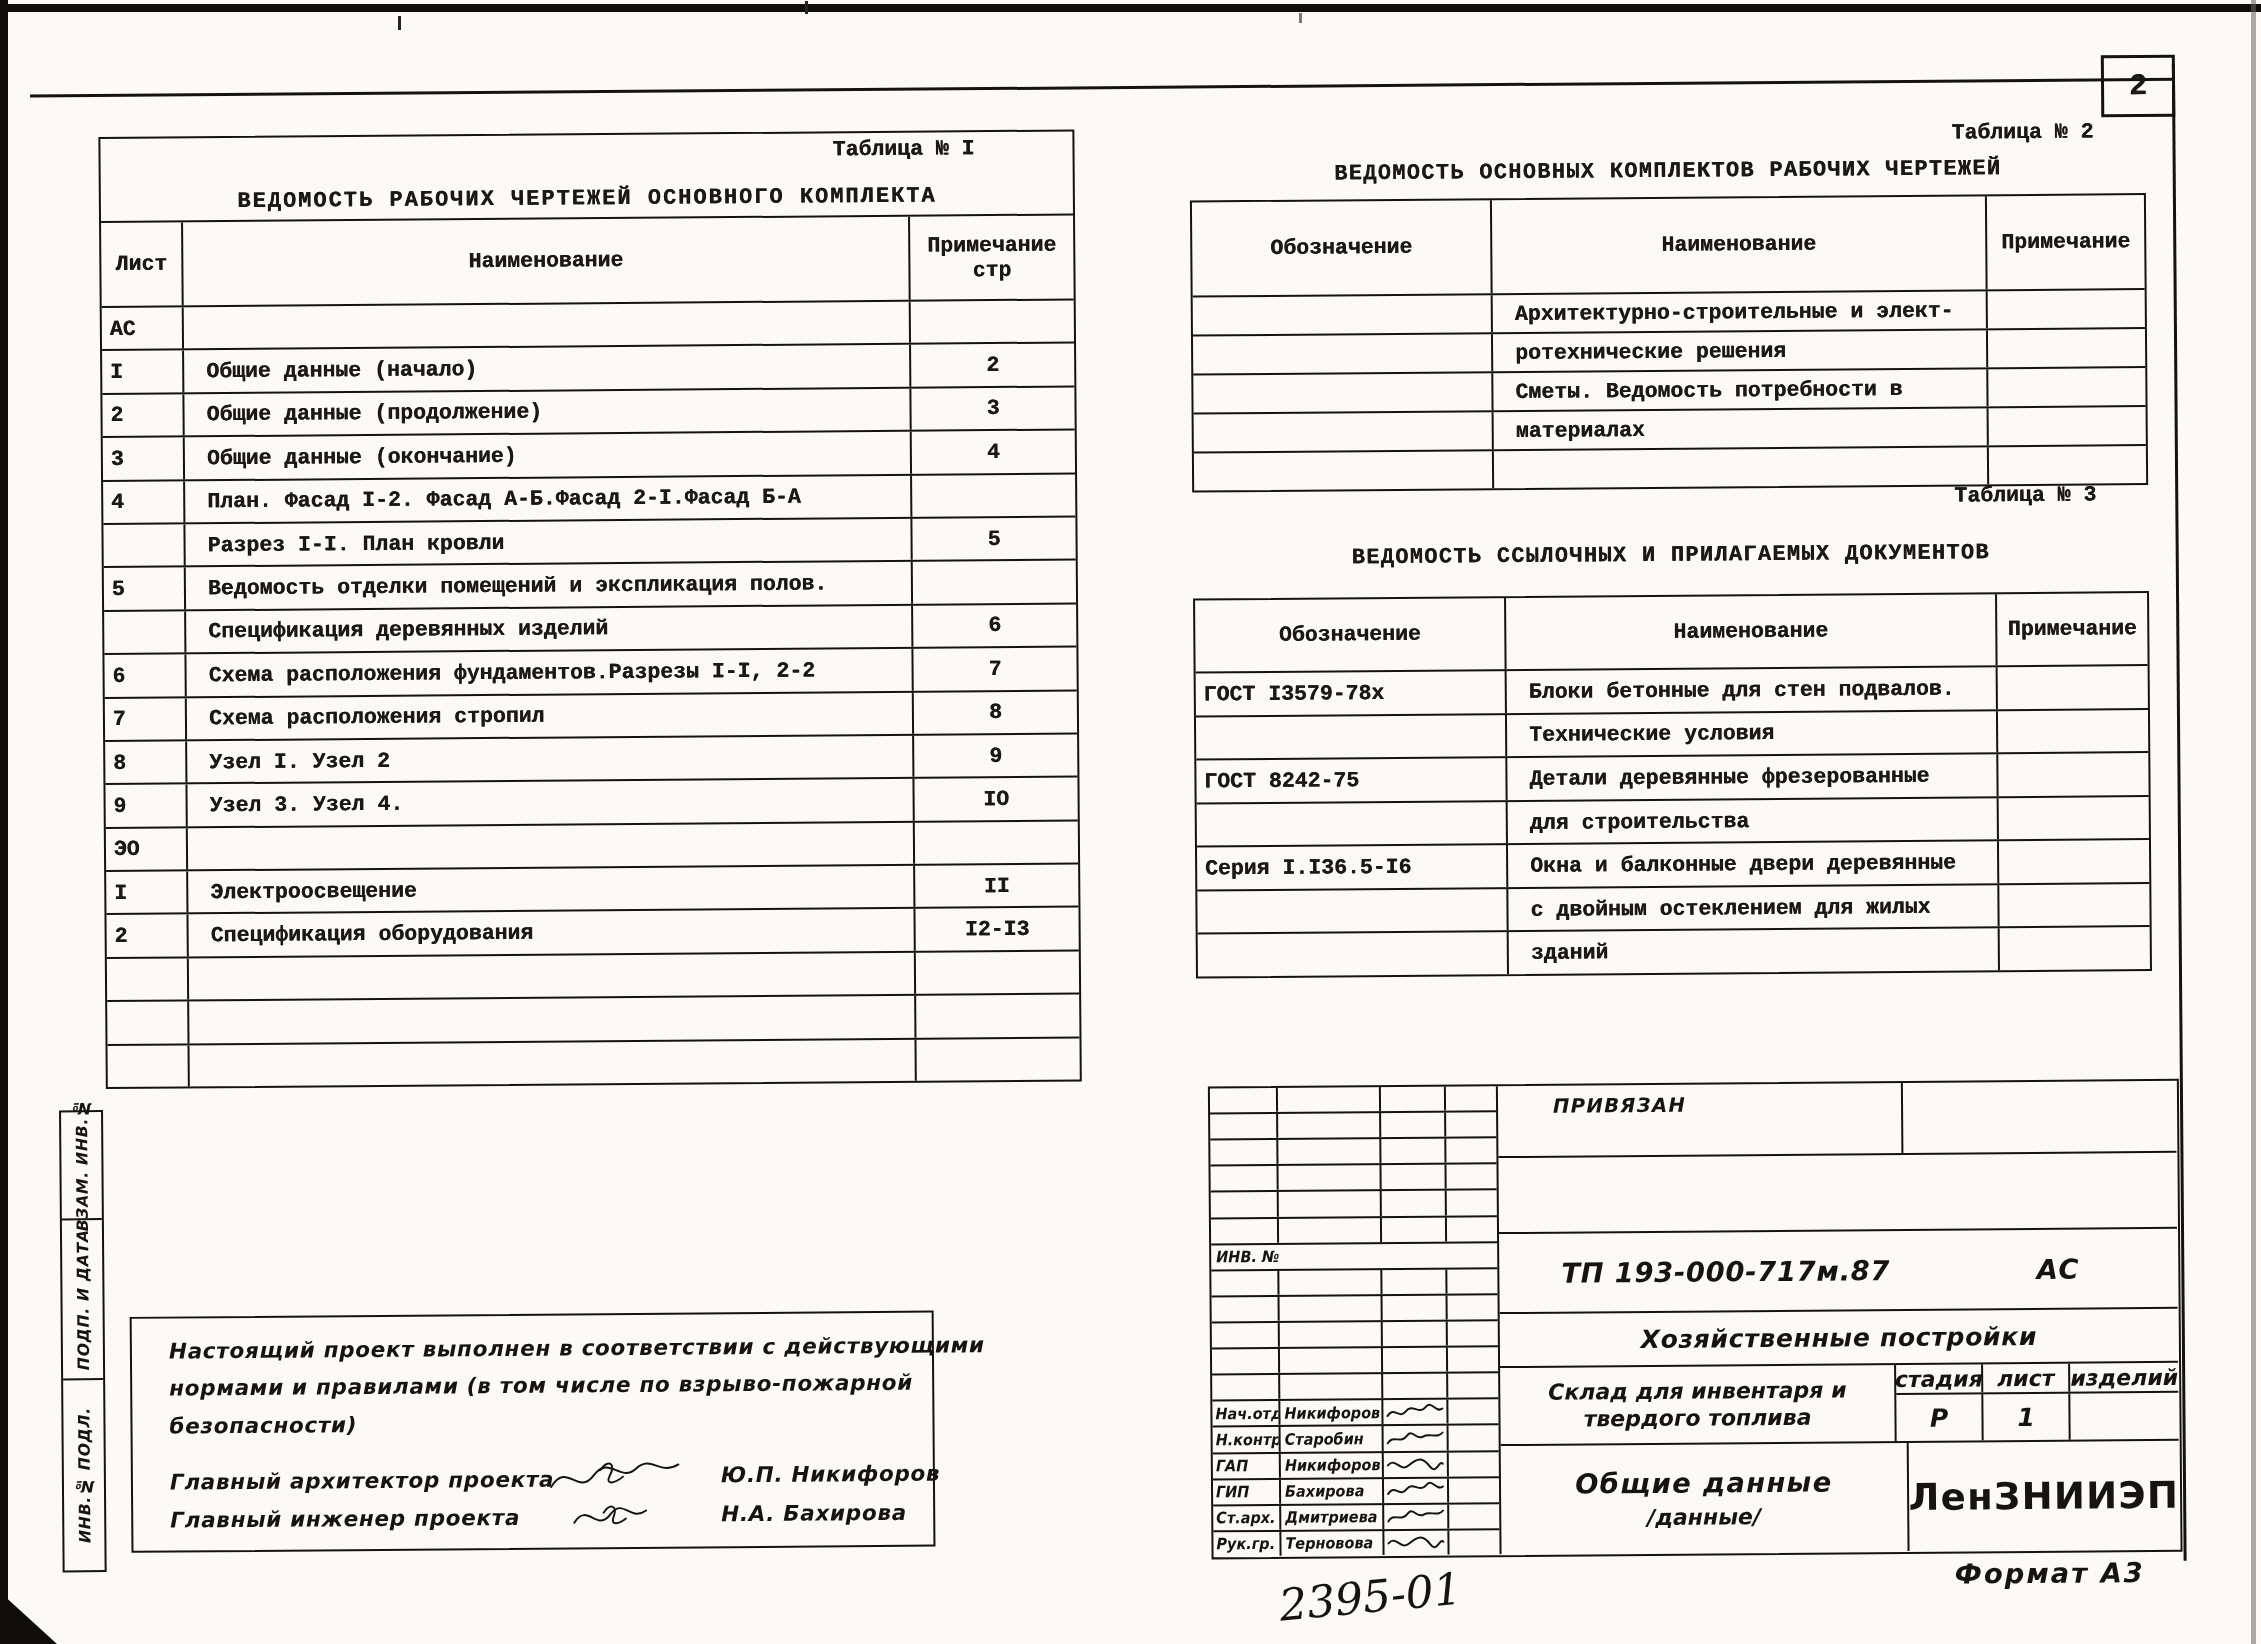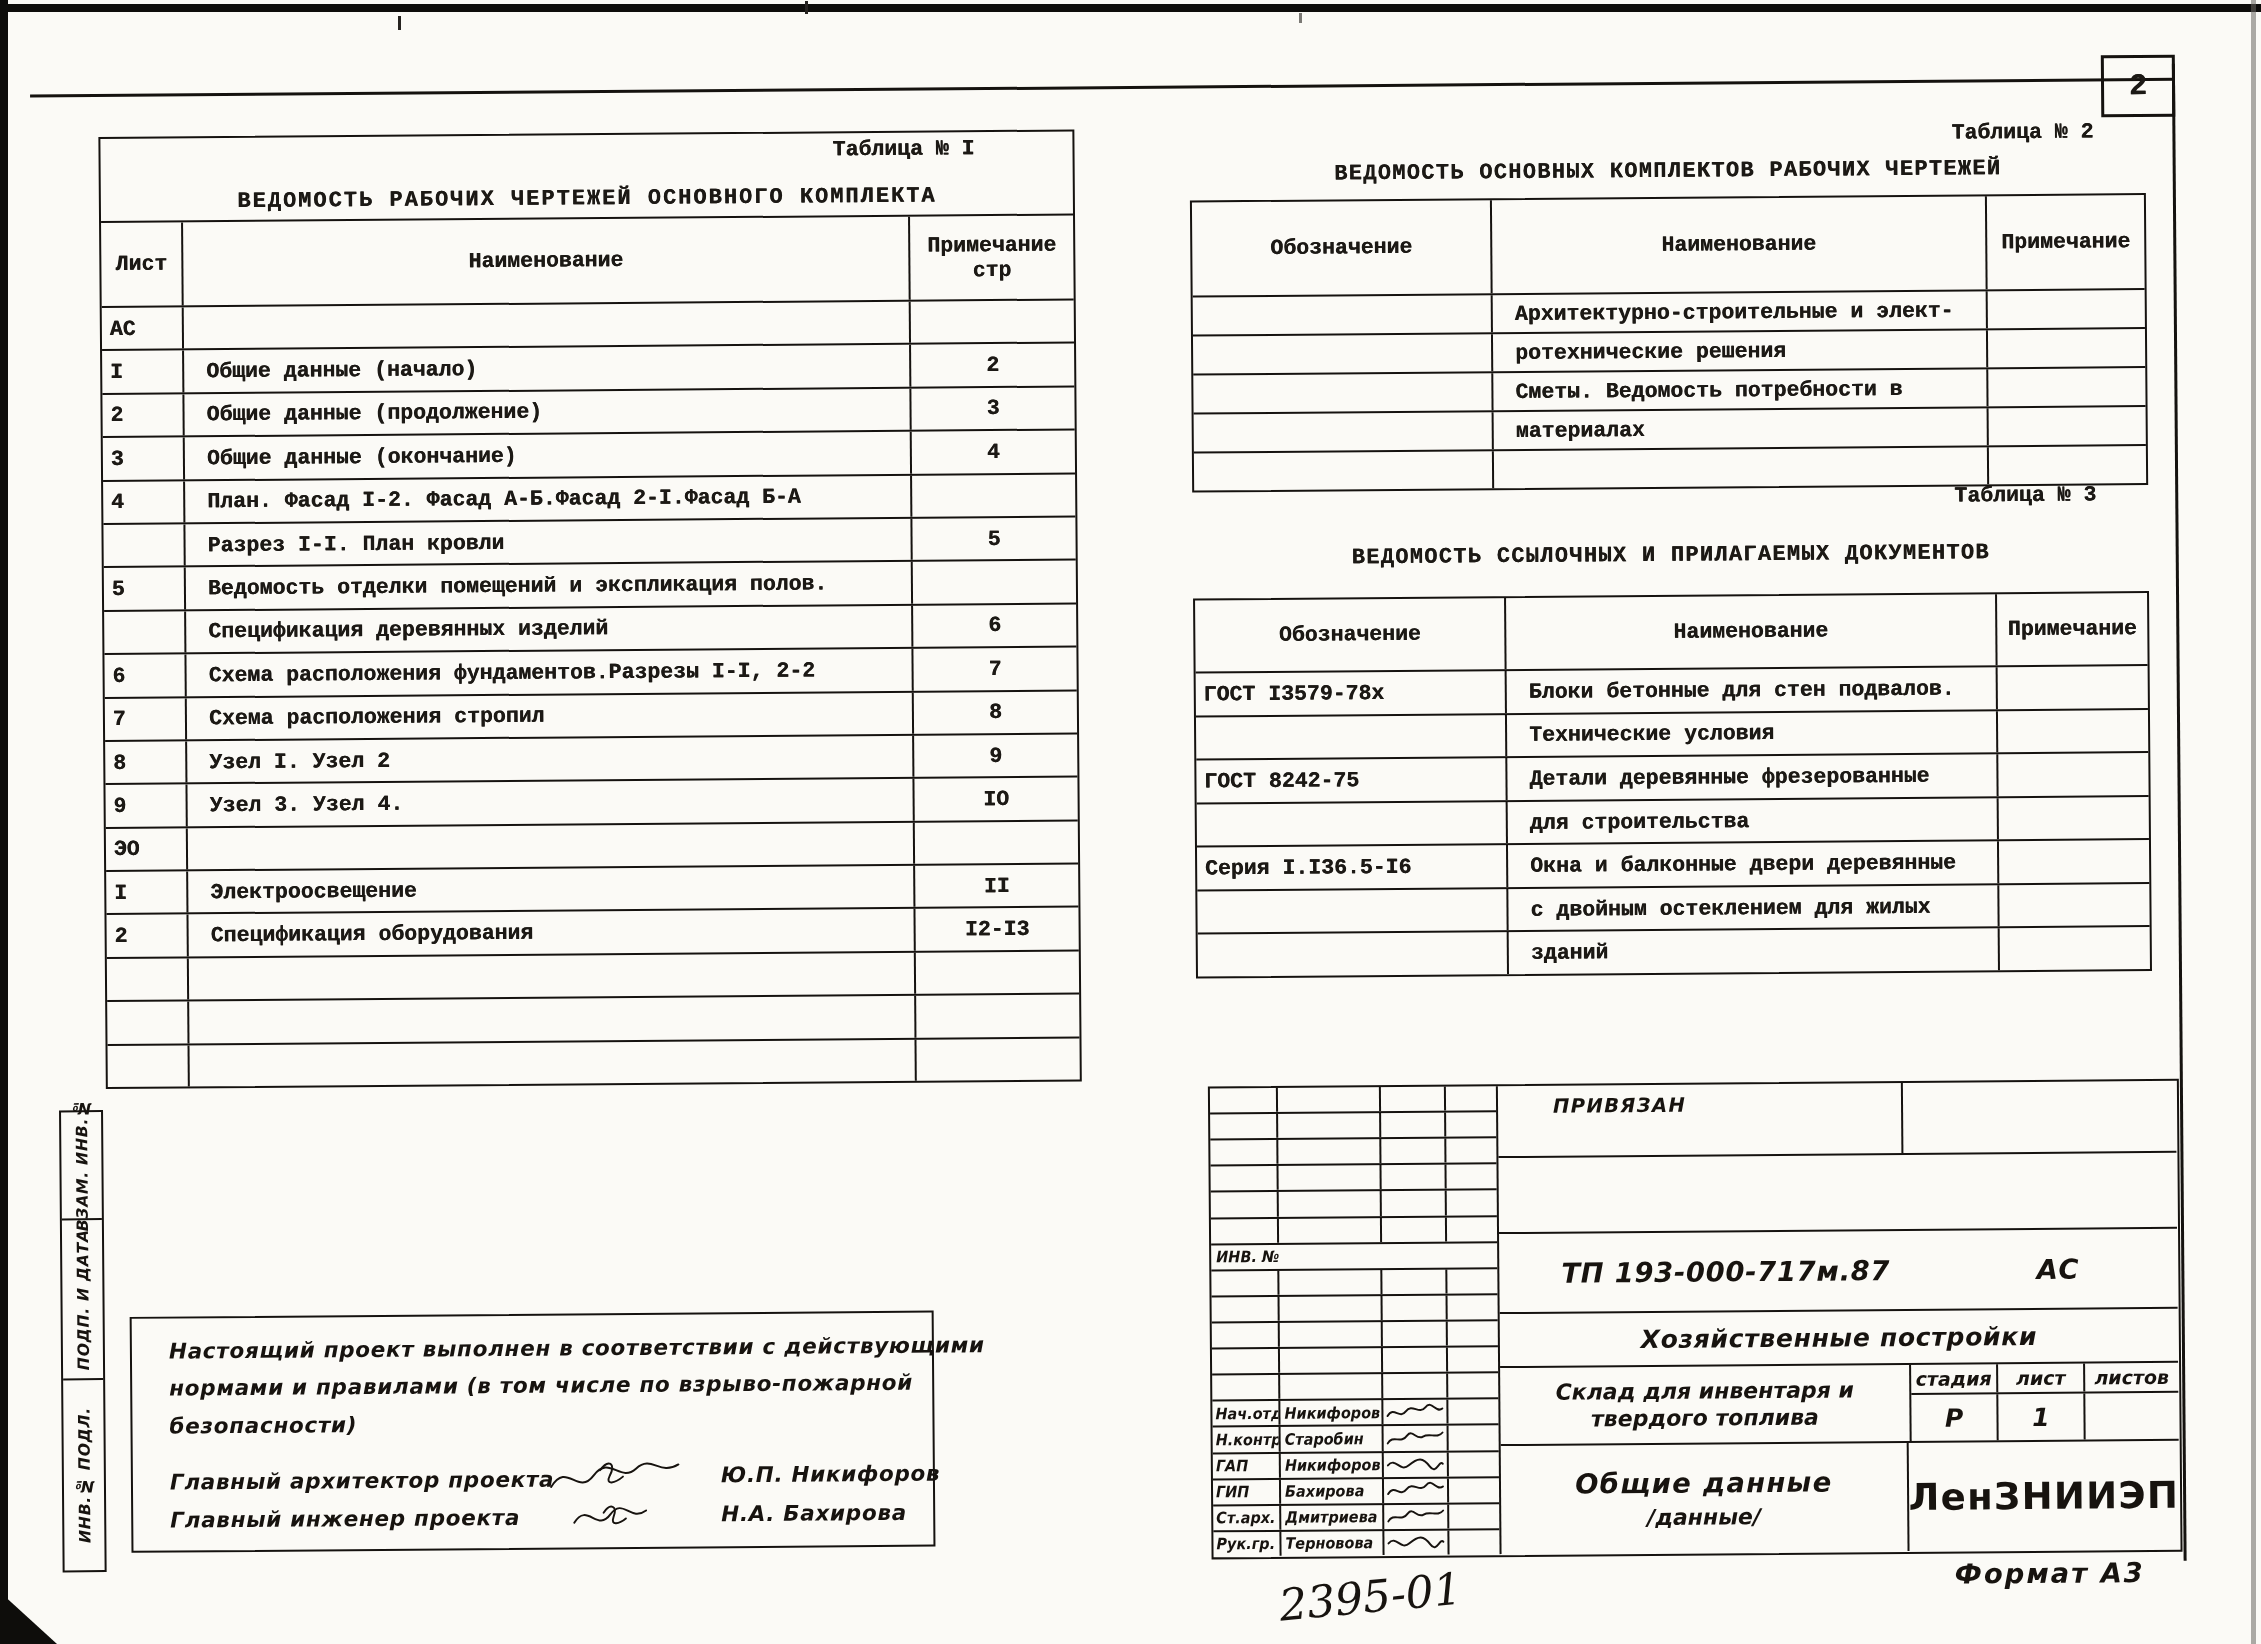--- a/index.html
+++ b/index.html
@@ -84,21 +84,21 @@
   .b4{height:54px;display:flex;align-items:center;justify-content:center;font-size:25px;letter-spacing:0.7px;}
   .b5{height:78px;display:flex;}
   .objcell{width:411px;border-right:2.6px solid #15120f;box-sizing:border-box;display:flex;flex-direction:column;
            align-items:center;justify-content:center;font-size:22px;line-height:1.25;}
   .stagewrap{flex:1;display:flex;flex-direction:column;}
   .stagehdr{height:30px;display:flex;border-bottom:2px solid #15120f;box-sizing:border-box;}
   .stageval{flex:1;display:flex;}
   .scell{border-right:2px solid #15120f;box-sizing:border-box;display:flex;align-items:center;justify-content:center;}
   .scell:last-child{border-right:none;}
   .sc0{width:87px;} .sc1{width:87px;} .sc2{flex:1;}
-  .stagehdr .scell{font-size:19px;text-align:right;} .stageval .scell{font-size:25px;}
+  .stagehdr .scell{font-size:22px;text-align:right;} .stageval .scell{font-size:25px;}
   .b6{flex:1;border-bottom:none;display:flex;}
   .titlecell{width:411px;border-right:2.6px solid #15120f;box-sizing:border-box;display:flex;flex-direction:column;
              align-items:center;justify-content:center;}
   .sheetname1{font-size:27.4px;letter-spacing:1.3px;}
   .sheetname2{font-size:22px;margin-top:6.5px;}
   .orgcell{flex:1;display:flex;align-items:center;justify-content:center;}
   .orgtext{font-family:"DejaVu Sans",sans-serif;font-weight:700;font-style:normal;font-size:37px;letter-spacing:1.3px;color:#17130f;}
   
   .format{left:1949px;top:1565px;font-size:27.4px;letter-spacing:2px;}
   .docnum{left:1273px;top:1573px;font-size:44px;transform:rotate(-5deg);}
@@ -514,21 +514,21 @@
         </div>
         <div class="band b5">
           <div class="objcell stencil">
             <span>Склад для инвентаря и</span>
             <span>твердого топлива</span>
           </div>
           <div class="stagewrap">
             <div class="stagehdr">
               <div class="scell sc0 stencil">стадия</div>
               <div class="scell sc1 stencil">лист</div>
-              <div class="scell sc2 stencil">листов</div>
+              <div class="scell sc2 stencil">изделий</div>
             </div>
             <div class="stageval">
               <div class="scell sc0 stencil">Р</div>
               <div class="scell sc1 stencil">1</div>
               <div class="scell sc2 stencil"></div>
             </div>
           </div>
         </div>
         <div class="band b6">
           <div class="titlecell">

